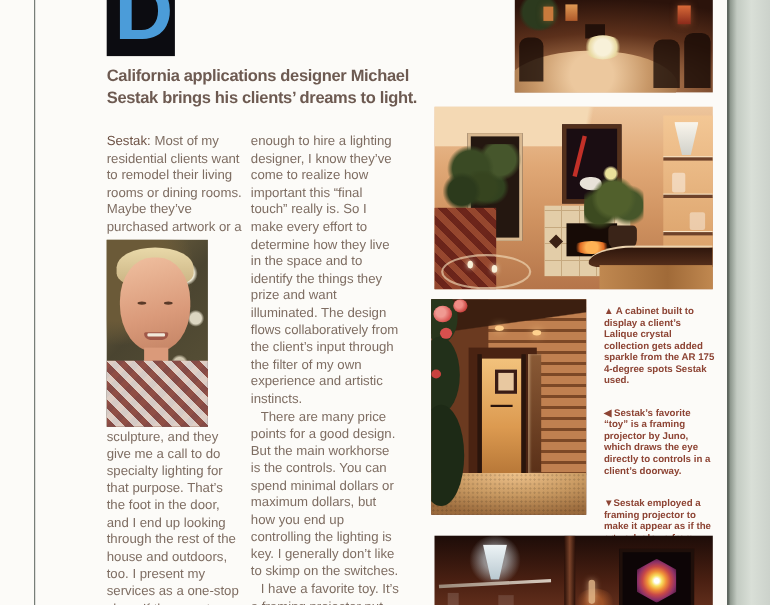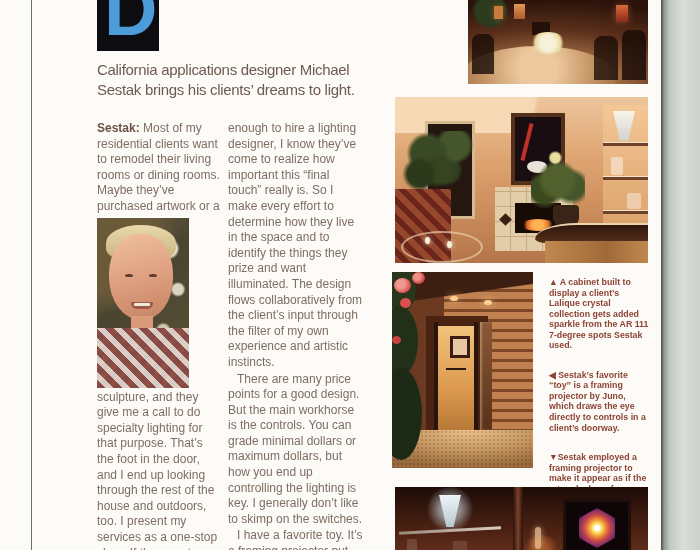--- a/index.html
+++ b/index.html
@@ -7,32 +7,32 @@
         font-family:"Liberation Sans",sans-serif;}
   
   .scan-left{position:absolute;left:31px;top:0;width:1px;height:550px;background:#69716a;}
   .scan-right{position:absolute;left:661px;top:0;width:39px;height:550px;
     background:linear-gradient(90deg,#434b44 0,#8f998f 3px,#c3cbc2 9px,#d9dfd7 22px,#ccd2cb 100%);}
   
   .dropcap{position:absolute;left:97px;top:0;width:62px;height:51px;background:#0c0c11;overflow:hidden;}
   .dropcap span{position:absolute;left:7px;top:-27px;font-size:74px;font-weight:bold;color:#4b9cd9;
     line-height:1;letter-spacing:-2px;}
   
-  .headline{position:absolute;left:97px;top:60px;width:300px;margin:0;font-size:15px;font-weight:normal;
+  .headline{position:absolute;left:97px;top:60px;width:300px;margin:0;font-size:15px;font-weight:bold;
     color:#6d5a51;line-height:1.32;letter-spacing:-0.3px;}
   
   .col{position:absolute;top:121px;}
   .col-left{left:97px;width:123px;}
   .col-mid{left:228px;width:135px;}
   .section-title{margin:0 0 7px 0;font-size:15px;font-weight:bold;color:#92402c;letter-spacing:-0.3px;}
   .intro{margin:0 0 9px 0;font-size:9.6px;font-weight:bold;color:#7d4a3a;line-height:1.3;}
   .body-p{margin:0;font-size:12px;color:#7e6d62;line-height:1.3;}
   .body-p + .body-p{margin-top:1px;}
   .indent{text-indent:9px;}
-  .lead{font-weight:bold;color:#6d5144;}
+  .lead{font-weight:normal;color:#6d5144;}
   
   .portrait{float:left;width:92px;height:170px;margin:3px 6px 2px 0;position:relative;overflow:hidden;
     background:
       radial-gradient(circle at 78% 18%,#ece7d2 0 5%,rgba(0,0,0,0) 7%),
       radial-gradient(circle at 88% 42%,#dcd6c1 0 4%,rgba(0,0,0,0) 6%),
       radial-gradient(circle at 72% 66%,#cfc7ae 0 4%,rgba(0,0,0,0) 6%),
       radial-gradient(circle at 12% 16%,#6b5a38 0 28%,rgba(0,0,0,0) 42%),
       linear-gradient(135deg,#7a6a44,#4a4430 42%,#5c5438);}
   .pt-hair{position:absolute;left:9px;top:7px;width:70px;height:36px;border-radius:50% 50% 35% 35%;
     background:linear-gradient(180deg,#e9d9a9,#c9b181);}
@@ -208,21 +208,21 @@
         <span class="pt-neck" style="position:absolute"></span>
         <span class="pt-shirt" style="position:absolute"></span>
       </span>
       <span>sculpture, and they give me a call to do specialty lighting for that purpose. That’s the foot in the door, and I end up looking through the rest of the house and outdoors, too. I present my services as a one-stop shop. If they want a serious change, I can handle every step for them—from designing the system to purchasing the equipment and managing the installation process.</span>
     </p>
 
   </div>
 
   <div class="col col-mid">
     <p class="body-p">enough to hire a lighting designer, I know they’ve come to realize how important this “final touch” really is. So I make every effort to determine how they live in the space and to identify the things they prize and want illuminated. The design flows collaboratively from the client’s input through the filter of my own experience and artistic instincts.</p>
-    <p class="body-p indent">There are many price points for a good design. But the main workhorse is the controls. You can grade minimal dollars or maximum dollars, but how you end up controlling the lighting is key. I generally don’t like to skimp on the switches.</p>
+    <p class="body-p indent">There are many price points for a good design. But the main workhorse is the controls. You can spend minimal dollars or maximum dollars, but how you end up controlling the lighting is key. I generally don’t like to skimp on the switches.</p>
     <p class="body-p indent">I have a favorite toy. It’s a framing projector put out by Juno—both track and recessed versions. It’s an architectural grade fixture that you won’t find at The Home Depot, and it frames artwork wonderfully. I have many clients who have purchased art, and who don’t want the general “spot” appearance of an MR 16. They’re just tickled to death when I show them what a framing projector can do for their artwork.</p>
 
   </div>
 
 
   <div class="photo photo-dining">
     <div class="pd-plant"></div>
     <div class="pd-art1"></div>
     <div class="pd-art2"></div>
     <div class="pd-art3"></div>
@@ -282,21 +282,21 @@
     <div class="pdo-bush3"></div>
     <div class="pdo-bush1"></div>
     <div class="pdo-bush2"></div>
     <div class="pdo-rose1"></div>
     <div class="pdo-rose2"></div>
     <div class="pdo-rose3"></div>
     <div class="pdo-rose4"></div>
   </div>
 
   <div class="caption-stack">
-    <p class="caption">▲ A cabinet built to display a client’s Lalique crystal collection gets added sparkle from the AR 111 7-degree spots Sestak used.</p>
+    <p class="caption">▲ A cabinet built to display a client’s Lalique crystal collection gets added sparkle from the AR 175 4-degree spots Sestak used.</p>
     <p class="caption">◀ Sestak’s favorite “toy” is a framing projector by Juno, which draws the eye directly to controls in a client’s doorway.</p>
     <p class="caption">▼Sestak employed a framing projector to make it appear as if the artwork glows from within.</p>
   </div>
 
   <div class="photo photo-gallery">
     <div class="pg-divider"></div>
     <div class="pg-vaseglow"></div>
     <div class="pg-shelf"></div>
     <div class="pg-vase"></div>
     <div class="pg-item1"></div>

